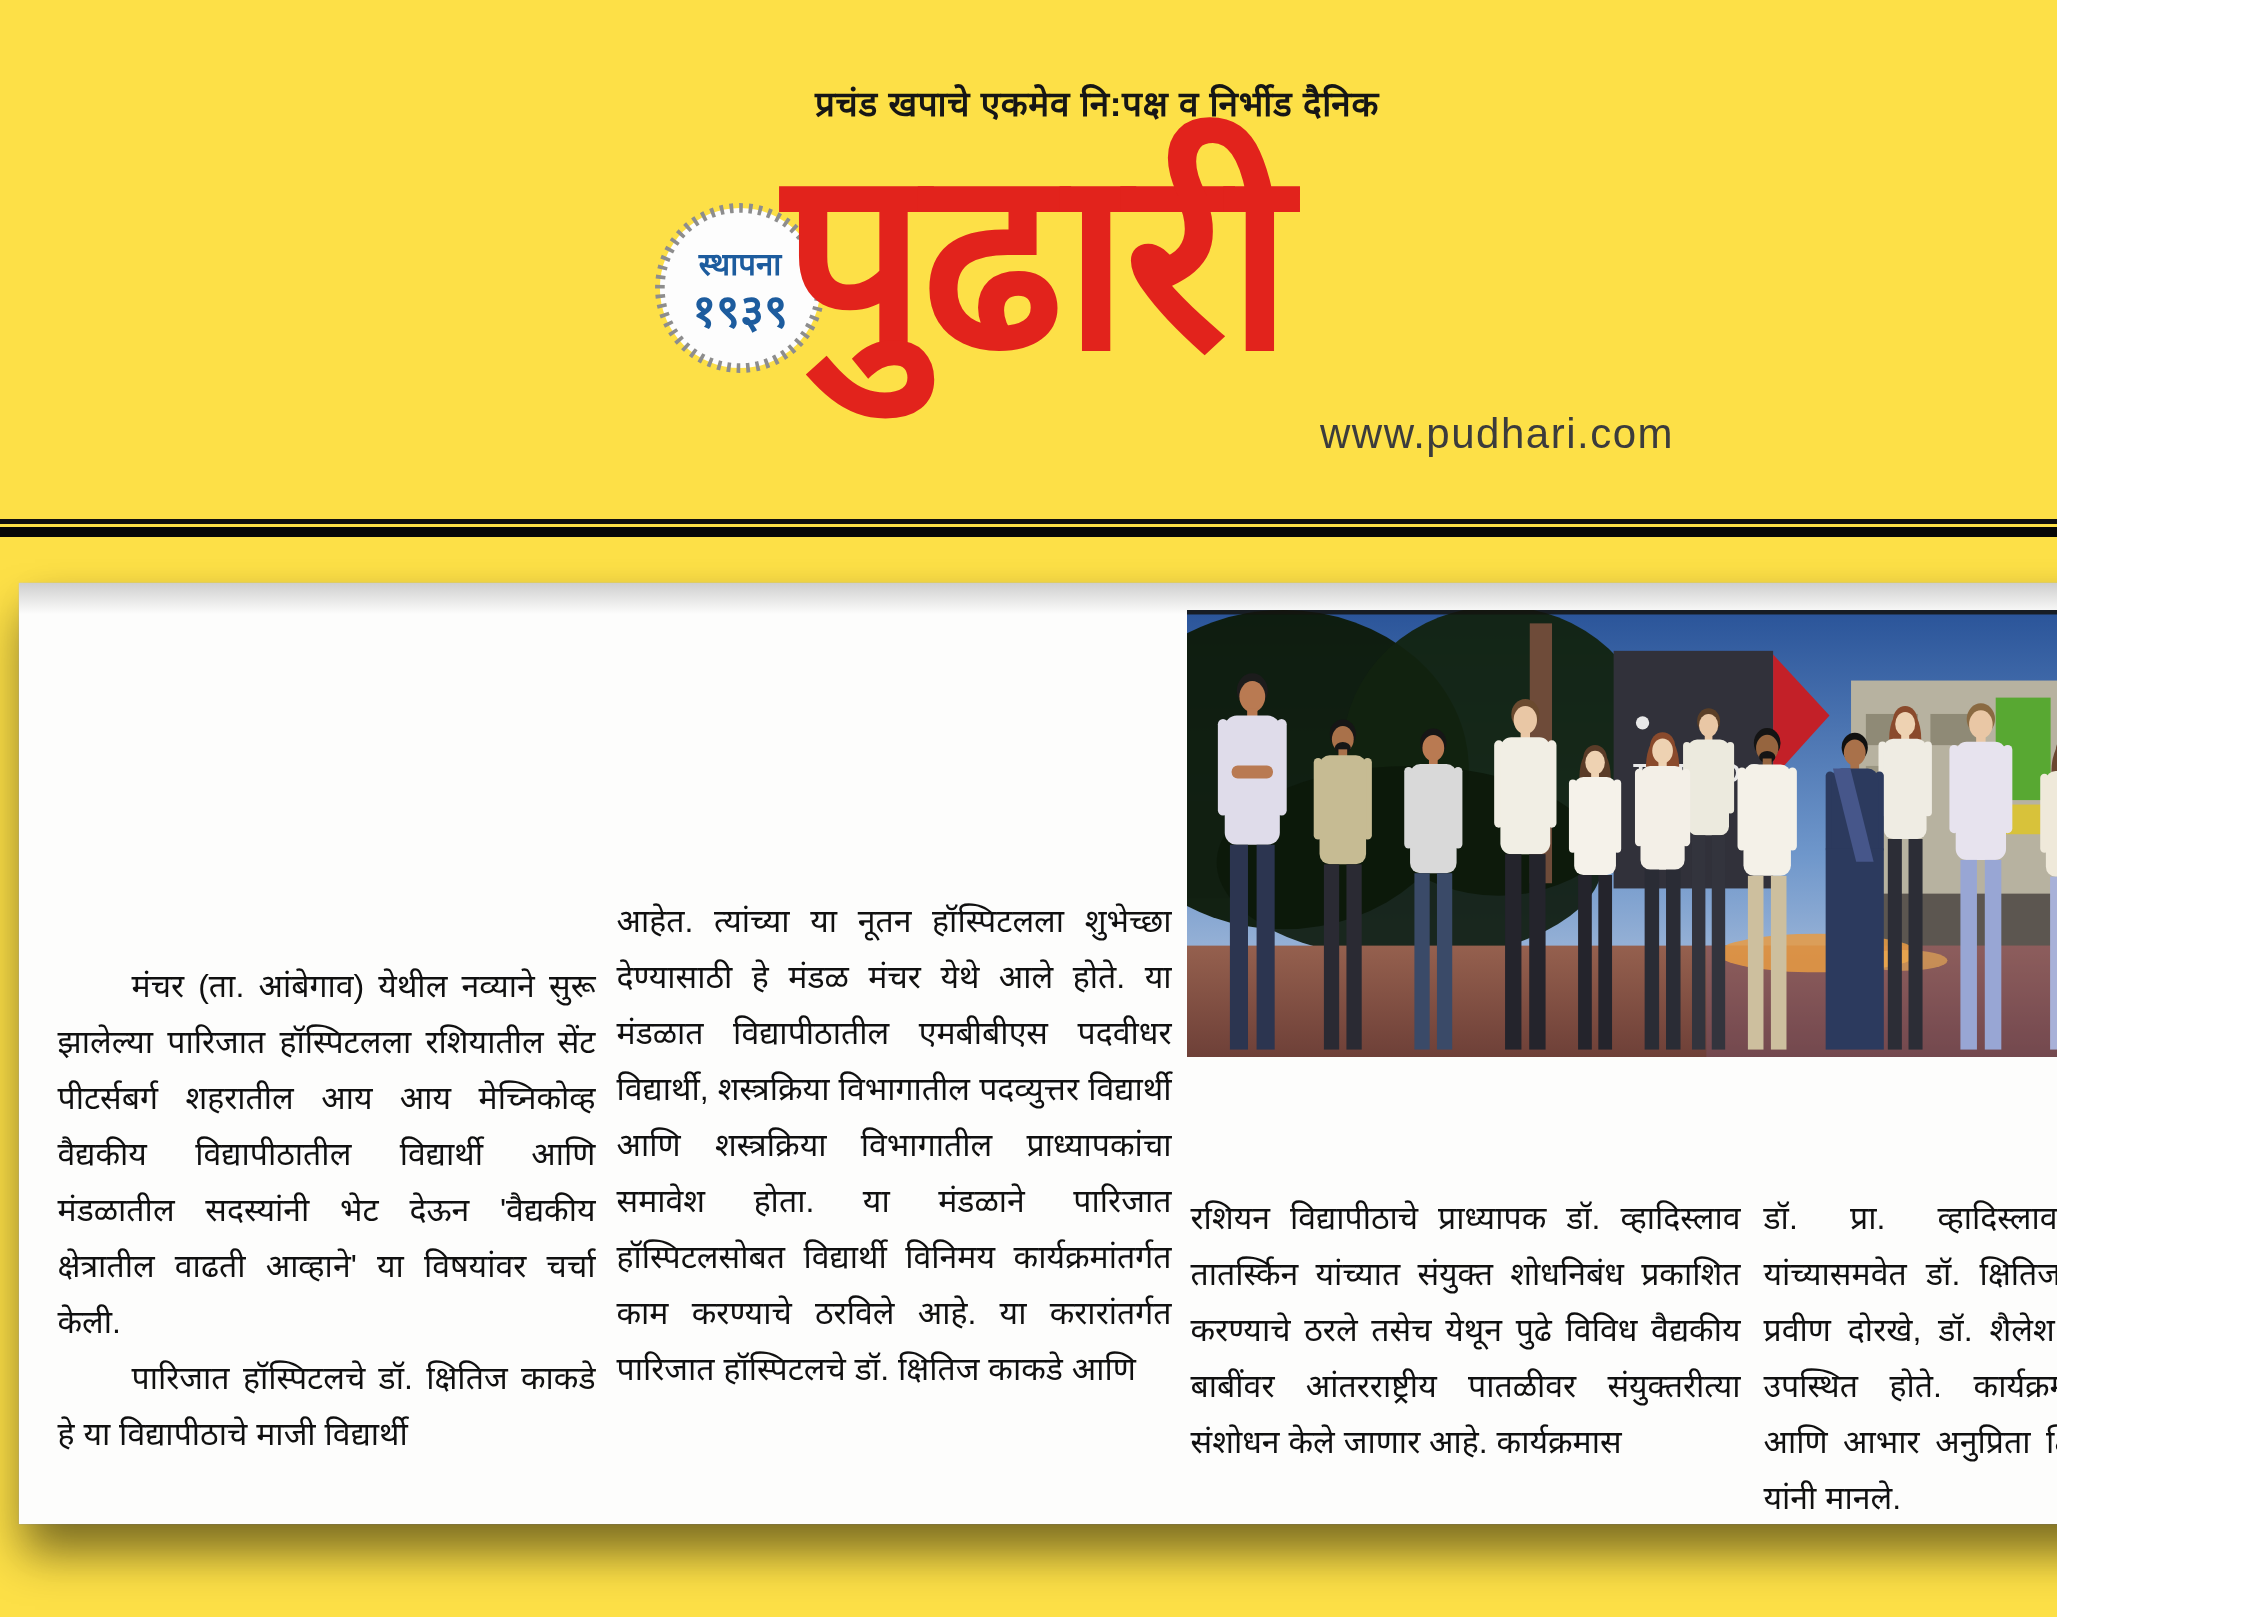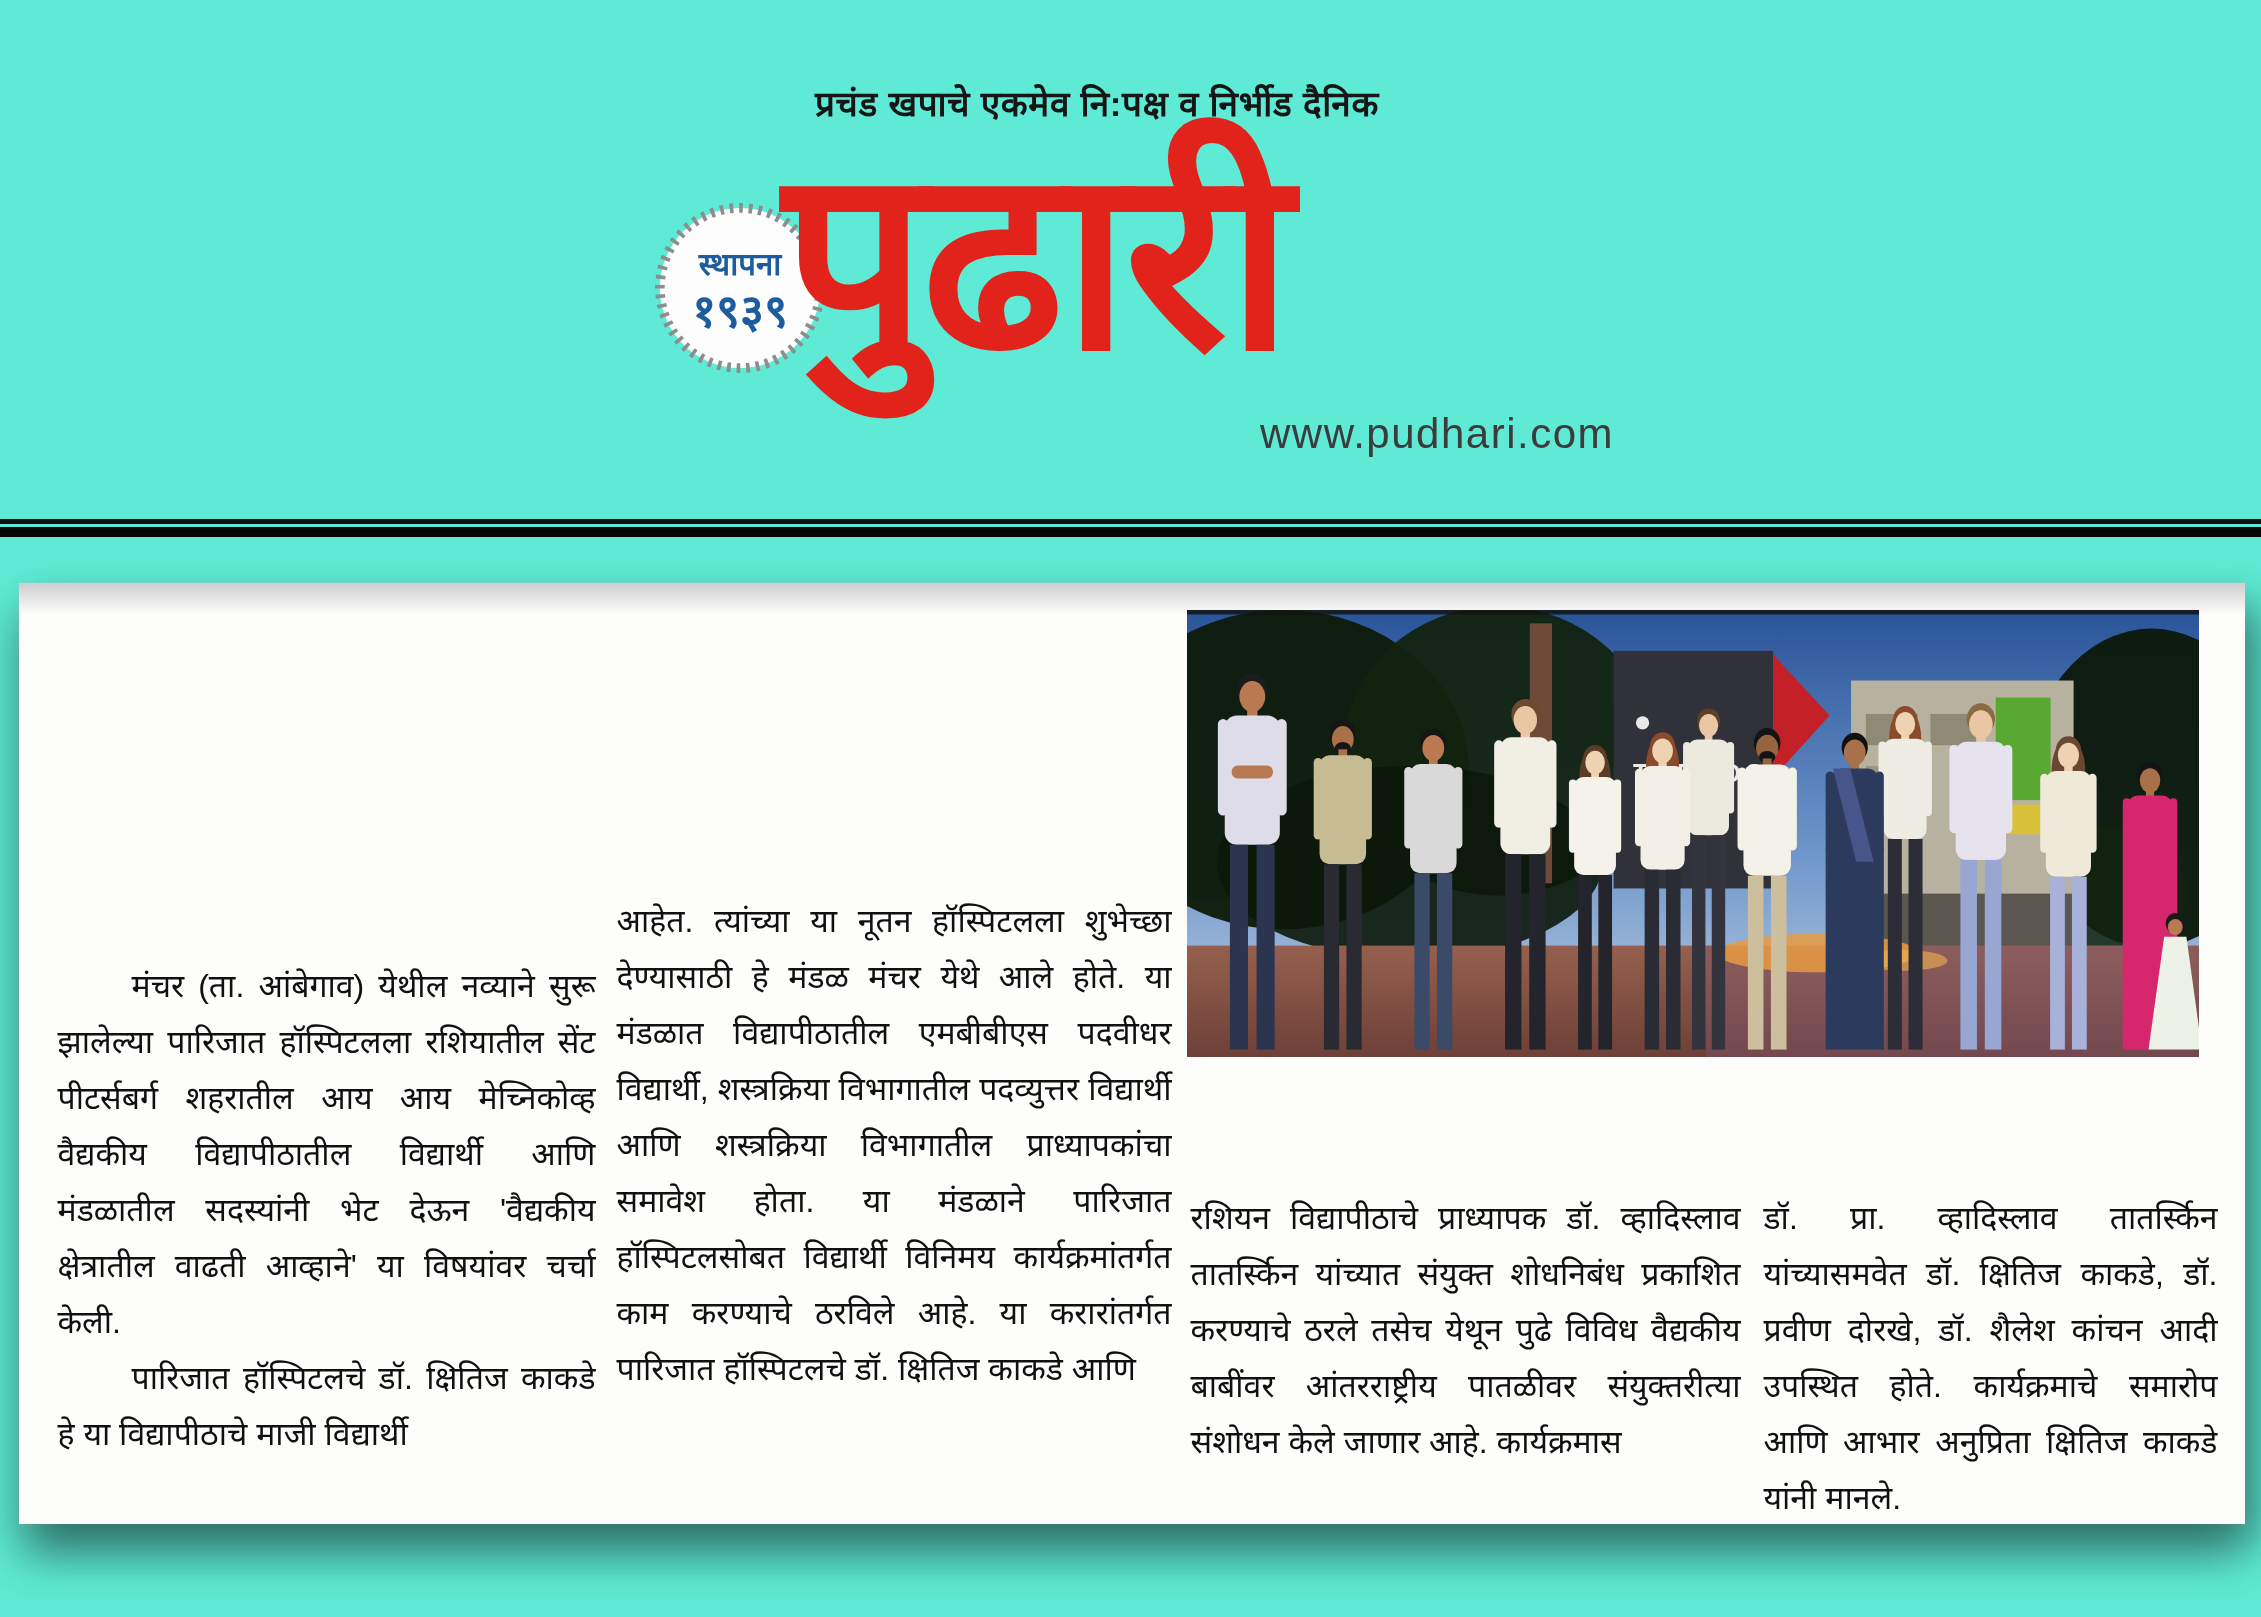--- a/index.html
+++ b/index.html
@@ -1,24 +1,24 @@
 <!DOCTYPE html>
 <html style="font-size:12px"><head>
 <meta charset="utf-8">
 <style>
   html,body{margin:0;padding:0;background:#ffffff;}
-  .page{position:relative;width:2261px;height:1617px;background:#5eead4;overflow:hidden;
+  .page{position:relative;width:2057px;height:1617px;background:#fde047;overflow:hidden;
         font-family:"Liberation Sans","DejaVu Sans",sans-serif;color:#111;}
 
   
   .tagline{position:absolute;left:815px;top:79px;width:683px;font-size:35px;font-weight:700;
            color:#161616;letter-spacing:0.7px;white-space:nowrap;}
   .logo{position:absolute;left:783px;top:71px;width:890px;
         font-size:252px;line-height:1.5;font-weight:900;letter-spacing:-4.5px;}
-  .website{position:absolute;left:1244px;top:410px;width:386px;text-align:center;
+  .website{position:absolute;left:1304px;top:410px;width:386px;text-align:center;
            font-size:42px;color:#3c3c3c;letter-spacing:1.5px;}
   .stamp{position:absolute;left:651px;top:199px;width:178px;height:178px;}
 
   
   .rule-thin{position:absolute;left:0;top:519px;width:2261px;height:5.2px;background:#101010;}
   .rule-thick{position:absolute;left:0;top:527px;width:2261px;height:10.4px;background:#070707;}
 
   
   .card{position:absolute;left:18.5px;top:583px;width:2226px;height:941px;background:#fdfdfc;
         box-shadow:0 31px 45px rgba(0,0,0,.38), 19px 19px 37px rgba(0,0,0,.22), 0 0 1.5px #c9c9c9;

